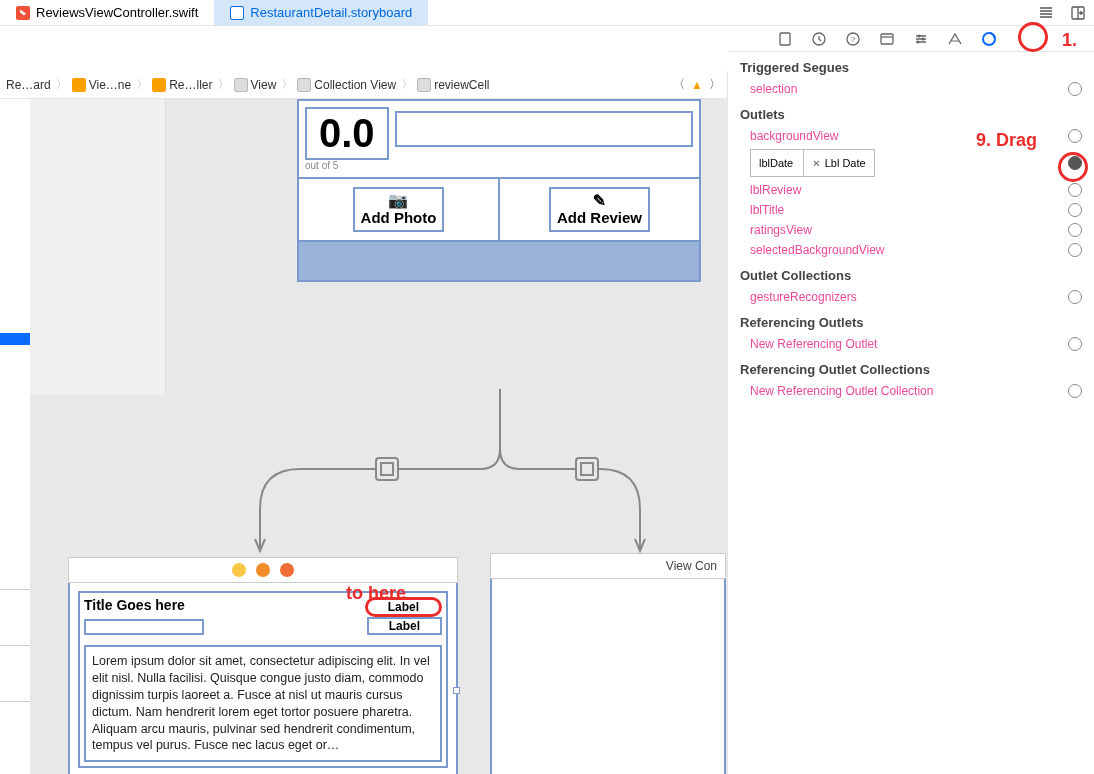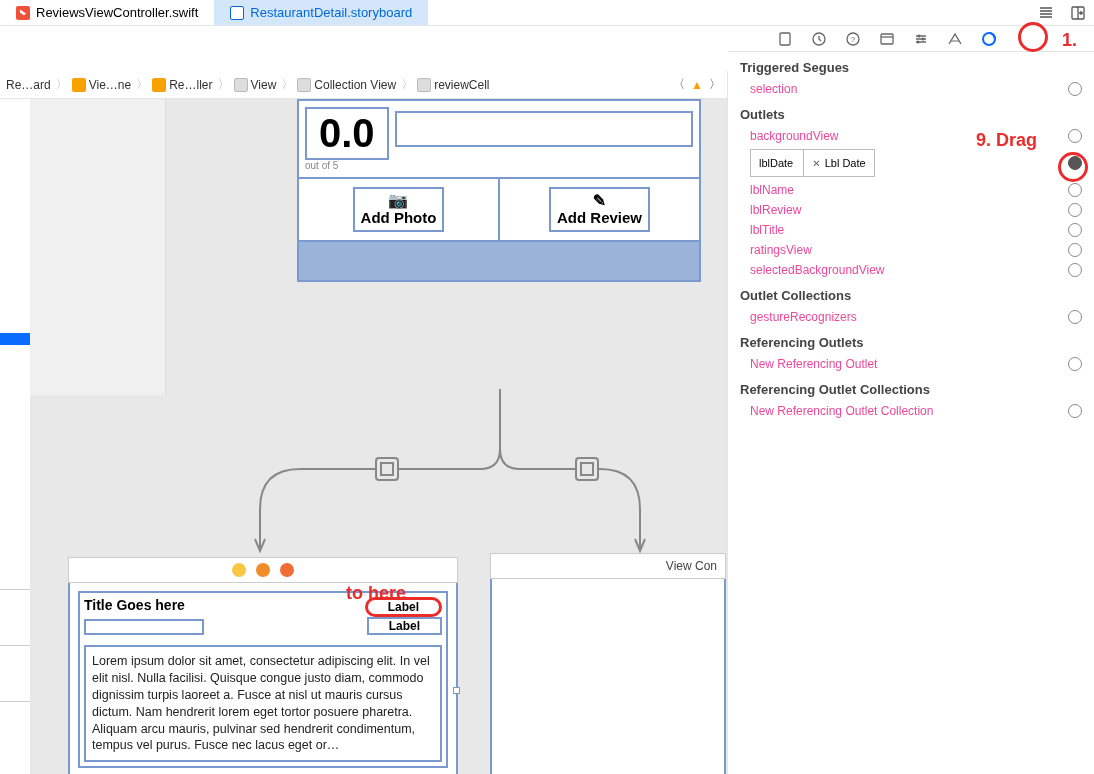--- a/index.html
+++ b/index.html
@@ -296,24 +296,20 @@
           <span class="pr">
               <span class="x">✕</span>
               <span>Lbl Date</span>
             </span>
         </div>
         <span style="flex:1"></span>
         <span class="conn-dot filled"></span>
         <div class="annot-circle" style="left:1058px; top:152px; width:30px; height:30px;"></div>
       </div>
       <div class="row">
-          <span class="lbl">lblName</span>
-          <span class="conn-dot"></span>
-        </div>
-      <div class="row">
           <span class="lbl">lblReview</span>
           <span class="conn-dot"></span>
         </div>
       <div class="row">
           <span class="lbl">lblTitle</span>
           <span class="conn-dot"></span>
         </div>
       <div class="row">
           <span class="lbl">ratingsView</span>
           <span class="conn-dot"></span>

